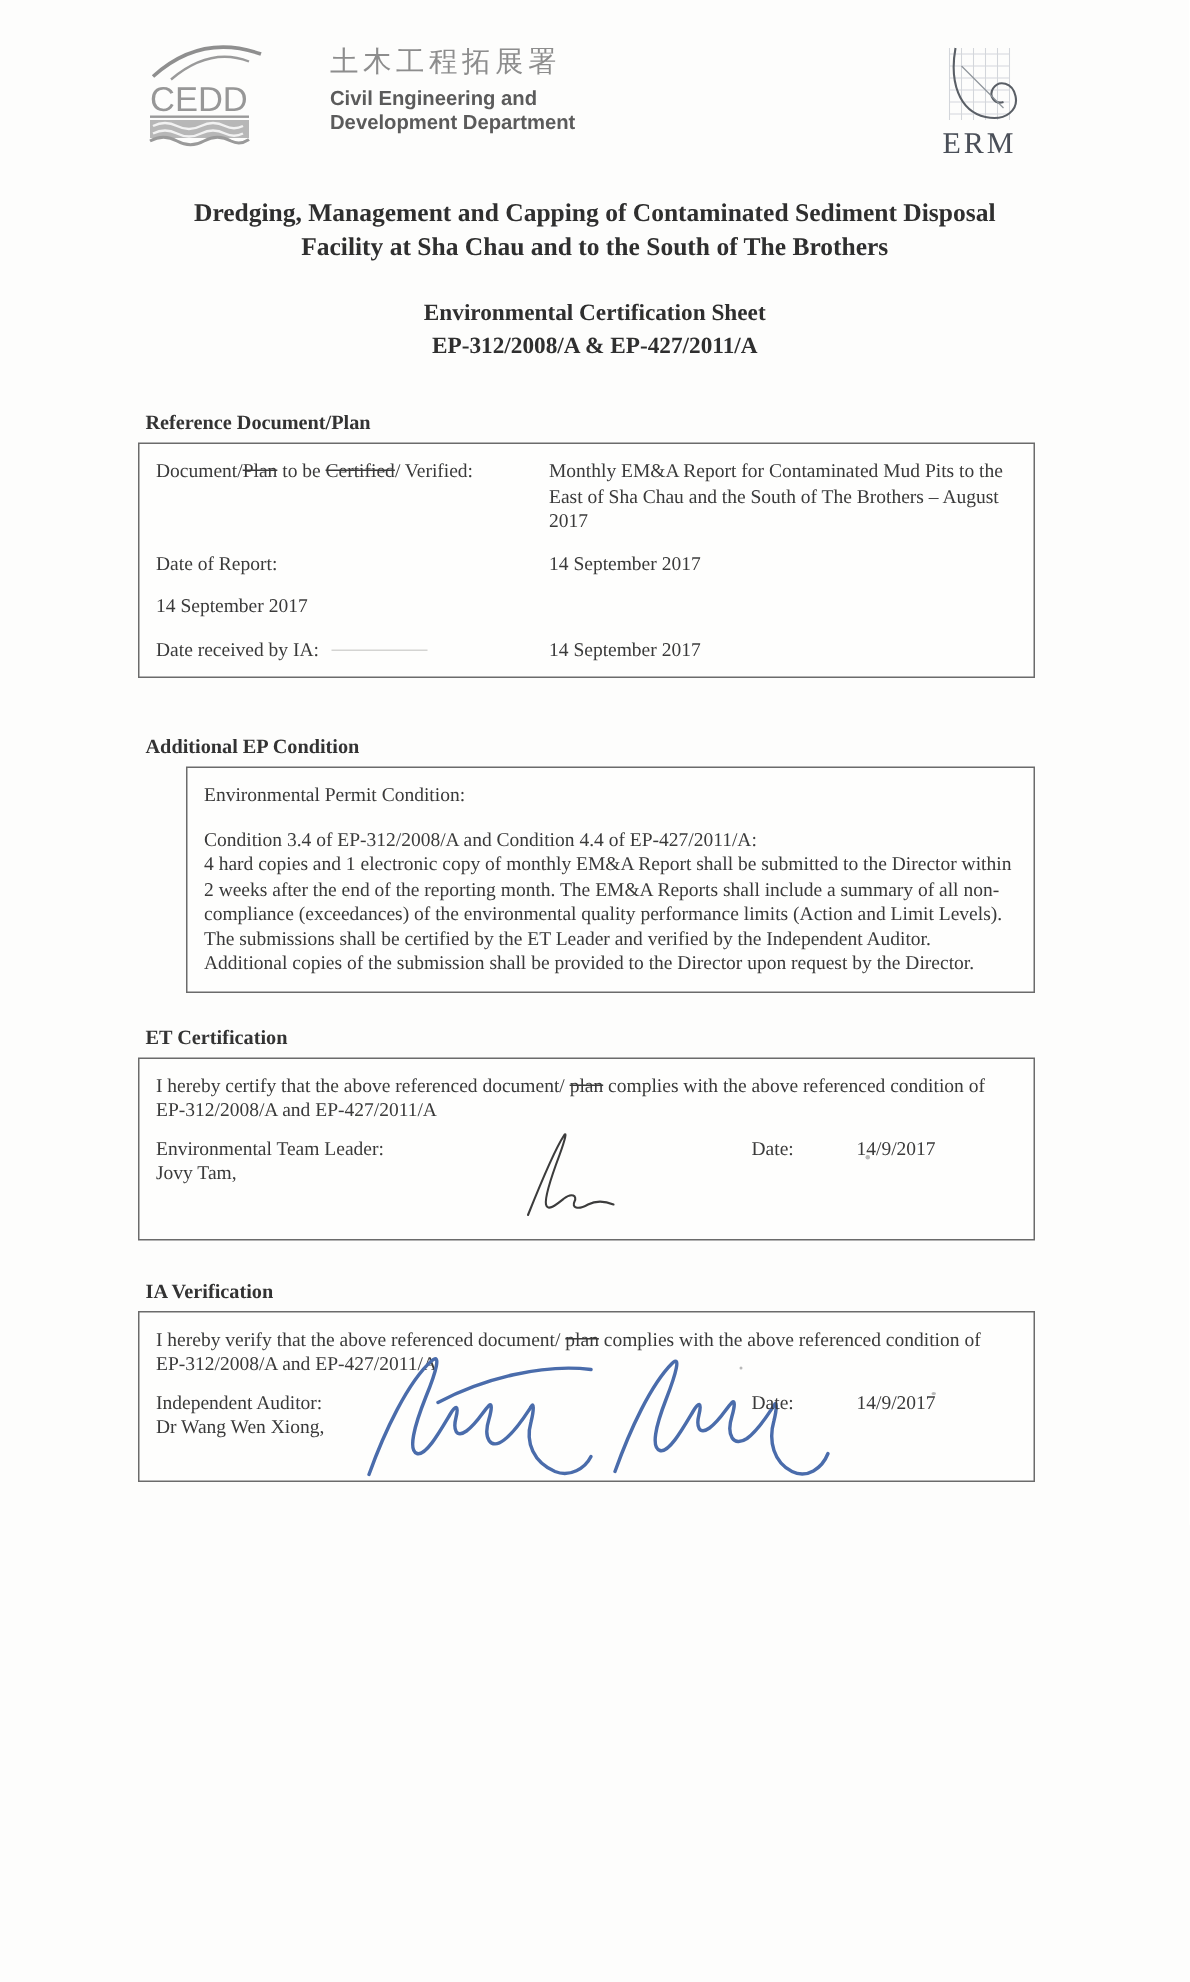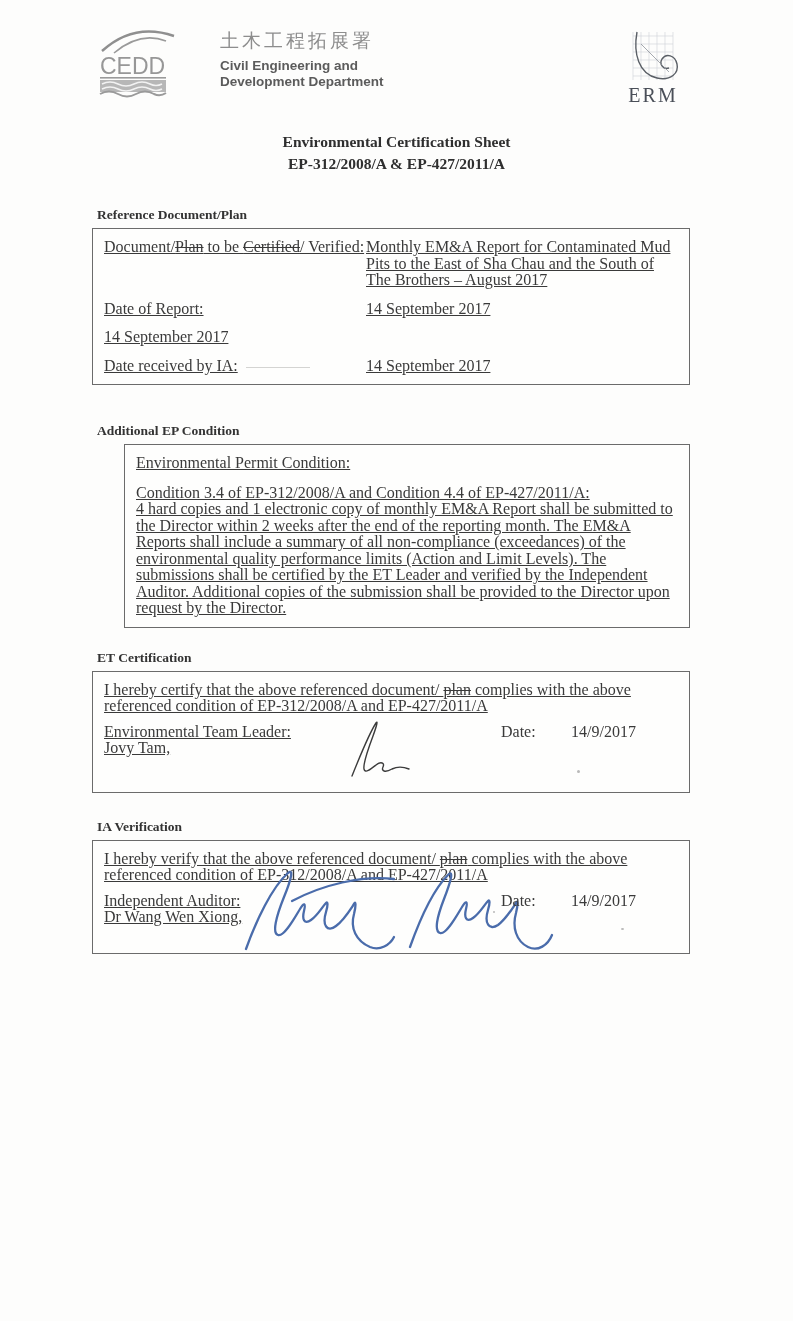--- a/index.html
+++ b/index.html
@@ -22,21 +22,21 @@
   
   .doc-title { margin-top:20px; text-align:center; font-weight:bold; font-size:17px; line-height:1.35; color:#2f2f2f; }
   .doc-subtitle { margin-top:21px; text-align:center; font-weight:bold; font-size:15.5px; line-height:1.4; color:#2f2f2f; }
   
   .section { margin-left:92px; width:598px; }
   .sec1 { margin-top:33px; }
   .sec2 { margin-top:38px; }
   .sec3 { margin-top:22px; }
   .sec4 { margin-top:26px; }
   .section-heading { font-weight:bold; font-size:13.5px; color:#333; margin-bottom:5px; padding-left:5px; }
-  .box { border:1px solid #6b6b6b; padding:10px 14px 10px 11px; font-size:16px; line-height:16.5px; position:relative; background:rgba(255,255,255,0.4);text-decoration:underline; }
+  .box { border:1px solid #6b6b6b; padding:10px 14px 10px 11px; font-size:13px; line-height:16.5px; position:relative; background:rgba(255,255,255,0.4); }
   .strike { text-decoration: line-through; }
   .kv-row { display:flex; }
   .kv-label { width:262px; flex:none; }
   .kv-value { flex:1; }
   .date-row { margin-top:12px; }
   .faint-line { display:inline-block; width:64px; border-bottom:1px solid #d4d4d2; vertical-align:middle; margin-left:8px; }
   .blank-gap { height:13px; }
   .signer-row { position:relative; margin-top:9px; min-height:58px; }
   .sig { position:absolute; }
   .date-label { position:absolute; left:397px; top:0; }
@@ -85,20 +85,24 @@
           <line x1="22" y1="40" x2="62" y2="40"></line>
             <line x1="22" y1="48" x2="62" y2="48"></line>
         </g>
         <path d="M26,4 C22,26 28,46 46,50 C60,53 68,45 66,36 C64,27 55,25 51,31 C48,36 52,42 58,40" fill="none" stroke="#5a5f66" stroke-width="1.4"></path>
         <line x1="30" y1="16" x2="58" y2="44" stroke="#8e939a" stroke-width="0.8"></line>
         <text x="42" y="74" text-anchor="middle" font-family="Liberation Serif, serif" font-size="20" letter-spacing="2" fill="#4a4f58">ERM</text>
       </svg>
     </div>
   </div>
 
+  <div class="doc-title">
+    <div>Dredging, Management and Capping of Contaminated Sediment Disposal</div>
+    <div>Facility at Sha Chau and to the South of The Brothers</div>
+  </div>
   <div class="doc-subtitle">
     <div>Environmental Certification Sheet</div>
     <div>EP-312/2008/A &amp; EP-427/2011/A</div>
   </div>
 
   <div class="section sec1">
     <div class="section-heading">Reference Document/Plan</div>
     <div class="box" style="min-height:140px;">
       <div class="kv-row">
         <div class="kv-label"><span>Document/</span><span class="strike">Plan</span><span> to be </span><span class="strike">Certified</span><span>/ Verified:</span></div>

